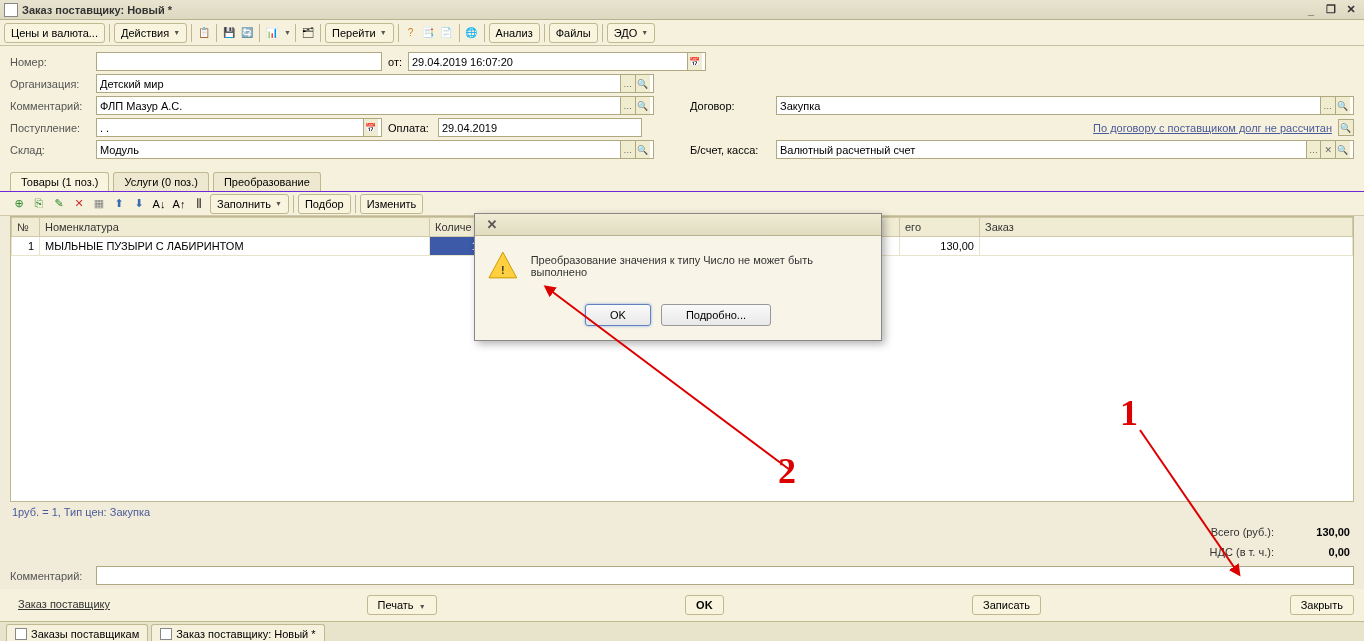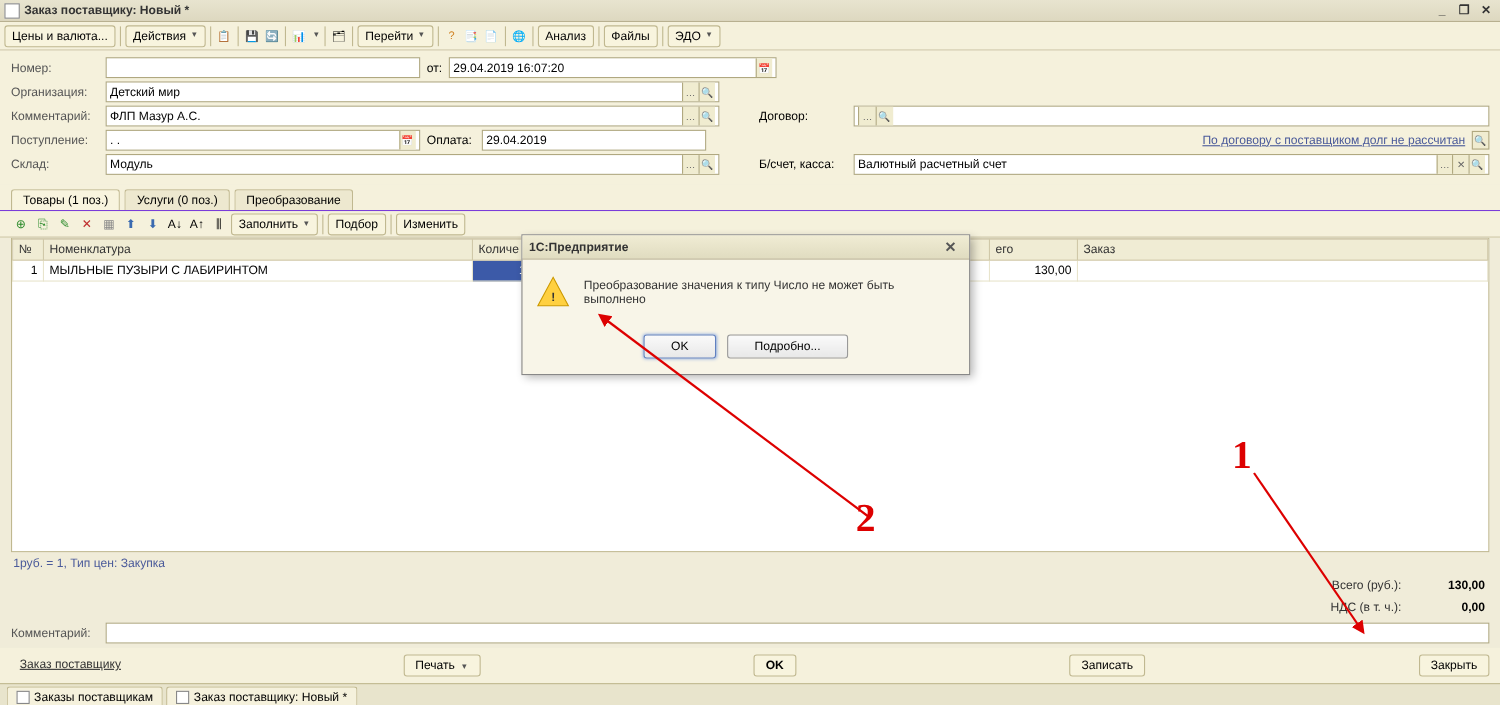--- a/index.html
+++ b/index.html
@@ -151,20 +151,21 @@
   </div>
   <div class="form-row">
     <span class="form-label">Комментарий:</span>
     <div class="form-input" style="width:558px">
       <input value="ФЛП Мазур А.С." style="">
       <span class="inp-btn">…</span>
       <span class="inp-btn">🔍</span>
     </div>
     <span style="width:80px;margin-left:30px">Договор:</span>
     <div class="form-input" style="flex:1">
+      <input value="Закупка" style="">
       <span class="inp-btn">…</span>
       <span class="inp-btn">🔍</span>
     </div>
   </div>
   <div class="form-row">
     <span class="form-label">Поступление:</span>
     <div class="form-input" style="width:286px">
       <input value=". ." style="">
       <span class="inp-btn">📅</span>
     </div>
@@ -280,21 +281,20 @@
       <span>Заказы поставщикам</span>
     </div>
   <div class="doctab">
       <span class="dicon"></span>
       <span>Заказ поставщику: Новый *</span>
     </div>
 </div>
 
 <div class="dialog">
   <div class="dialog-hdr">
-    <span class="dtitle">1С:Предприятие</span>
     <span class="dclose">✕</span>
   </div>
   <div class="dialog-body">
     <svg class="warn-icon" viewBox="0 0 32 32">
       <polygon points="16,2 30,28 2,28" fill="#ffd040" stroke="#cc9900" stroke-width="1"></polygon>
       <text x="16" y="24" text-anchor="middle" font-size="18" font-weight="bold" fill="#333">!</text>
     </svg>
     <span class="dialog-msg">Преобразование значения к типу Число не может быть выполнено</span>
   </div>
   <div class="dialog-btns">

